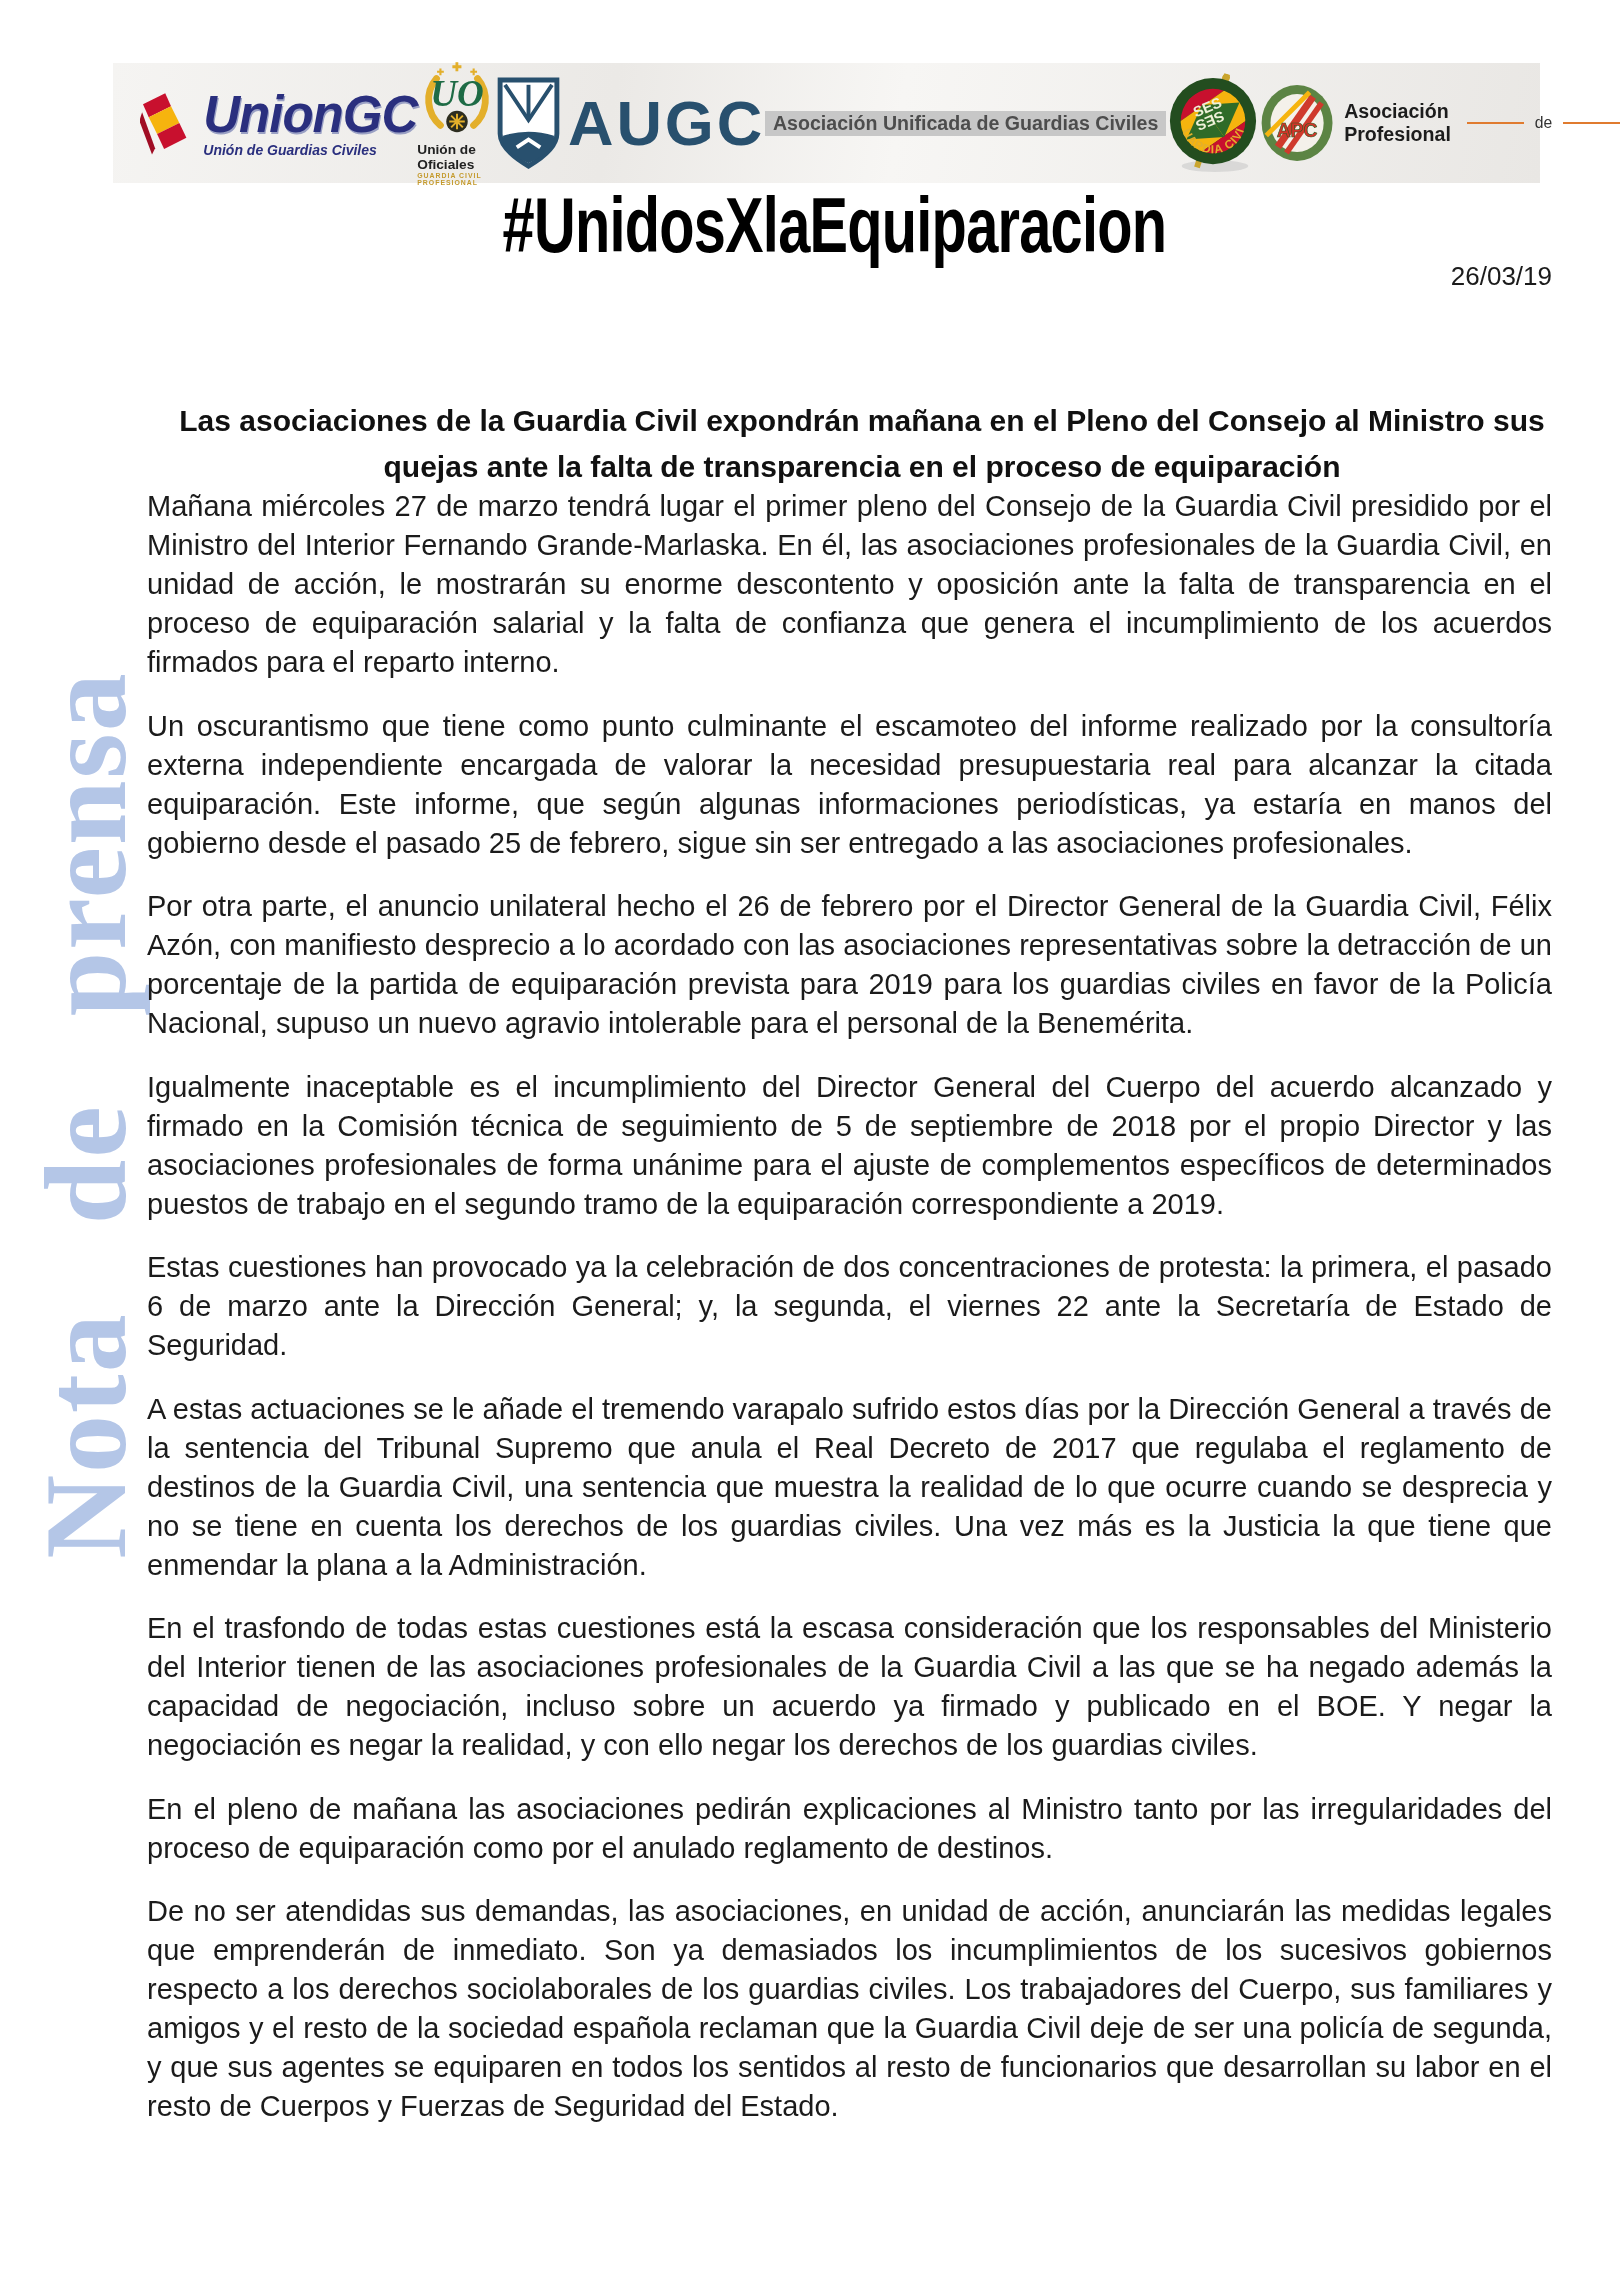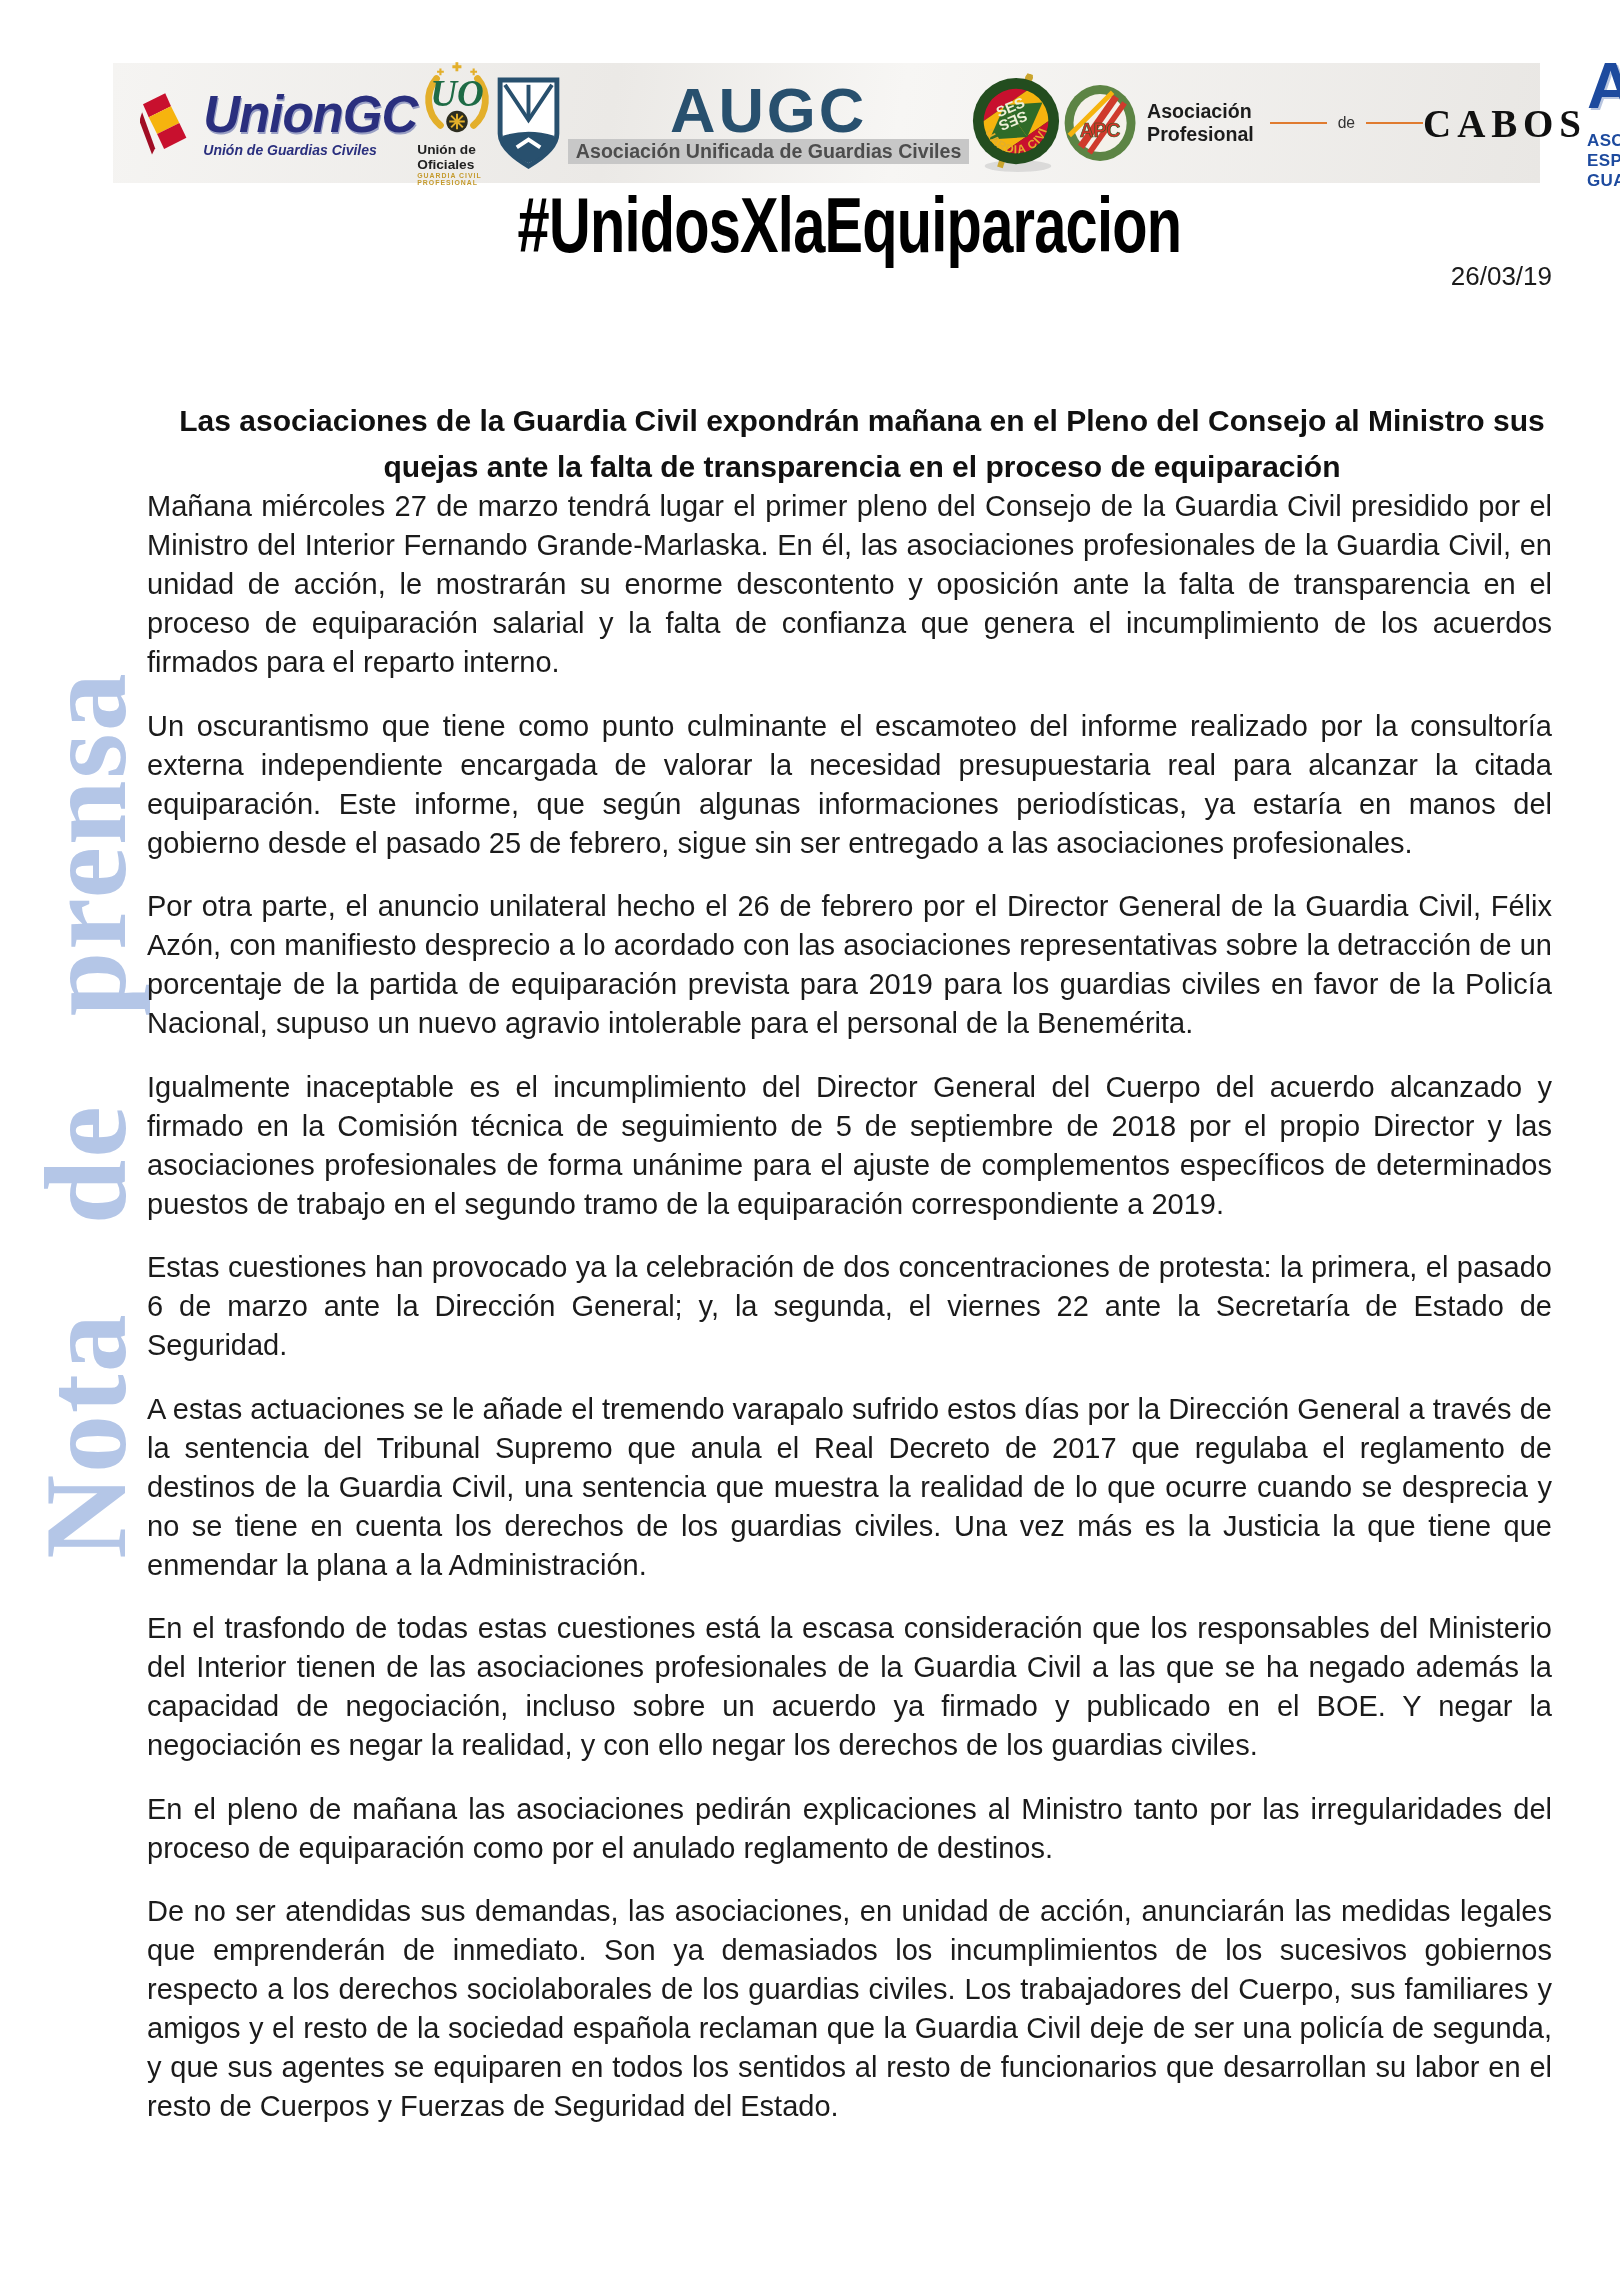--- a/index.html
+++ b/index.html
@@ -25,21 +25,21 @@
   .ugc-name{font-size:51px;font-weight:800;font-style:italic;color:#2a2f7e;line-height:51px;
             letter-spacing:-1px;text-shadow:1px 2px 0 #9aa0c4;}
   .ugc-sub{font-size:14px;font-weight:800;font-style:italic;color:#2a2f7e;margin-top:2px;}
 
   
   .uo{flex-direction:column;align-items:center;}
   .uo-sub{font-size:13.7px;color:#222;font-weight:700;margin-top:1px;}
   .uo-tiny{font-size:6.9px;color:#c49a2c;font-weight:700;letter-spacing:1px;}
 
   
-  .augc-right{margin-left:7.8px;display:flex;flex-direction:column;align-items:center;}
+  .augc-right{margin-left:7.8px;display:flex;flex-direction:row;align-items:center;}
   .augc-name{font-size:63px;font-weight:900;color:#28506e;line-height:57px;letter-spacing:2.9px;}
   .augc-bandtxt{background:#c7c7c7;color:#4d4d4d;font-size:19.6px;font-weight:600;
                 padding:1px 7.8px;margin-top:0px;white-space:nowrap;}
 
   
   .cabos-text{margin-left:9.8px;display:flex;flex-direction:row;align-items:center;}
   .cabos-l1{font-size:19.6px;color:#1c1c1c;font-weight:600;}
   .cabos-de{display:flex;align-items:center;gap:11px;margin:1px 0;}
   .cabos-de .rule{display:inline-block;width:57px;height:2.9px;background:#e07b2f;}
   .cabos-de span.word{font-size:15.7px;color:#333;}
@@ -48,21 +48,21 @@
 
   
   .aegc{flex-direction:column;align-items:center;}
   .aegc-wrap{position:relative;}
   .aegc-name{font-size:65px;font-weight:900;color:#1d4a9e;line-height:59px;letter-spacing:1px;
              text-shadow:2px 2px 0 #b9c6e0;}
   .aegc-sword{position:absolute;right:-13.7px;top:-11.8px;}
   .aegc-sub{font-size:17px;font-weight:700;color:#1d4a9e;letter-spacing:0.4px;margin-top:16px;}
 
   
-  .title-row{position:absolute;left:147px;top:180px;width:1405px;text-align:center;z-index:1;}
+  .title-row{position:absolute;left:132px;top:180px;width:1405px;text-align:center;z-index:1;}
   .title-text{display:inline-block;font-size:78px;font-weight:800;color:#000;
               letter-spacing:-1px;transform:scaleX(0.74);transform-origin:center;}
   .date-row{position:absolute;left:147px;top:261px;width:1405px;text-align:right;
             font-size:26px;color:#1b1b1b;z-index:1;}
   .headline{position:absolute;left:166px;top:367px;width:1392px;text-align:center;
             font-size:30px;font-weight:700;line-height:46px;color:#111;z-index:1;margin-top:31px;}
   .content{position:absolute;left:147px;top:487px;width:1405px;z-index:1;}
   .content p{margin:0 0 24.5px 0;font-size:29px;line-height:39px;text-align:justify;color:#1b1b1b;}
 </style>
 </head>

